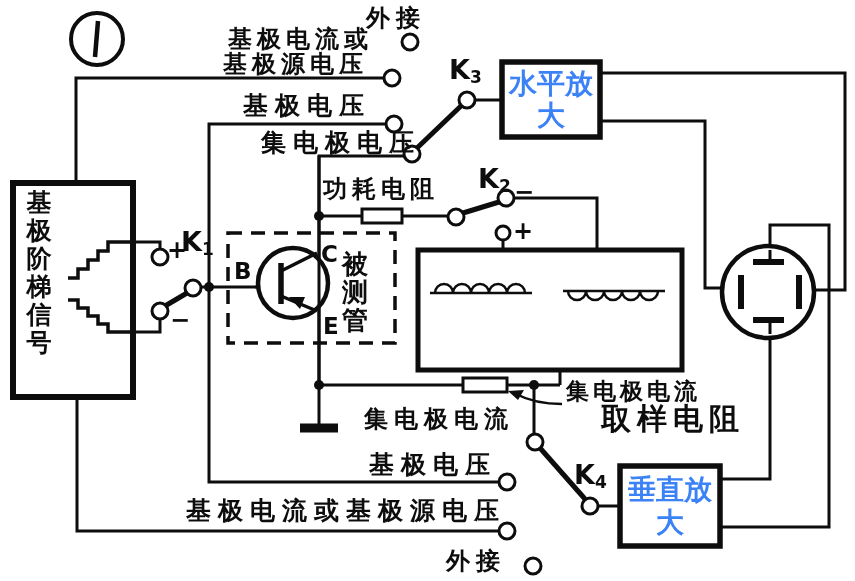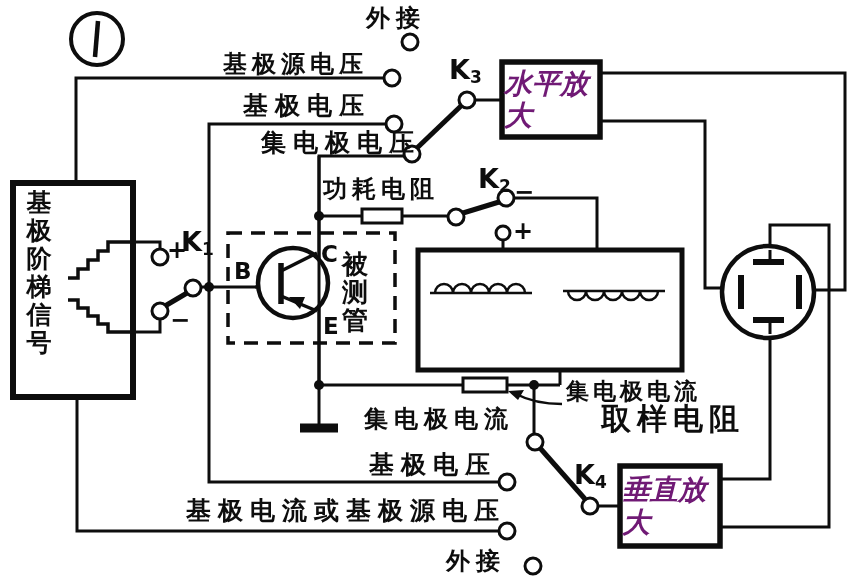--- a/index.html
+++ b/index.html
@@ -9,23 +9,22 @@
   }
   .stage svg{position:absolute;left:0;top:0;}
   .lbl{
     position:absolute;font-weight:700;white-space:nowrap;color:#0d0d0d;
     line-height:1.05;
   }
   .vtext{
     white-space:normal;word-break:break-all;text-align:center;
   }
   .boxtext{
-    position:absolute;font-weight:700;color:#701a75;
+    position:absolute;font-weight:700;text-align:center;color:#3b82f6;
     word-break:break-all;
-    font-style:italic;
   }
   .ksub sub{font-size:17px;font-weight:700;}
   .ksub span{font-size:27px;font-weight:700;}
 </style>
 </head>
 <body>
 
 <div class="stage">
 
 <svg width="855" height="581" viewBox="0 0 855 581">
@@ -124,20 +123,21 @@
     <circle cx="319" cy="216" r="5" fill="#0d0d0d" stroke="none"></circle>
     <circle cx="319" cy="385" r="5" fill="#0d0d0d" stroke="none"></circle>
     <circle cx="534" cy="385" r="5" fill="#0d0d0d" stroke="none"></circle>
 
     <path d="M562,404 Q535,404 516,394" stroke-width="2.5"></path>
     <polygon points="508,391 524,390 518,400" fill="#0d0d0d" stroke="none"></polygon>
   </g>
 </svg>
 
 <div class="lbl" style="left:366px;top:6px;font-size:24px;letter-spacing:6px;">外接</div>
+<div class="lbl" style="left:228px;top:27px;font-size:24px;letter-spacing:5px;">基极电流或</div>
 <div class="lbl" style="left:223px;top:52px;font-size:24px;letter-spacing:5px;">基极源电压</div>
 <div class="lbl" style="left:243px;top:93px;font-size:25px;letter-spacing:7px;">基极电压</div>
 <div class="lbl" style="left:229px;top:130px;font-size:25px;letter-spacing:7px;margin-left:32px;">集电极电压</div>
 <div class="lbl" style="left:323px;top:177px;font-size:24px;letter-spacing:5px;">功耗电阻</div>
 
 <div class="lbl ksub" style="left:449px;top:56px;"><span>K</span><sub>3</sub></div>
 <div class="lbl ksub" style="left:466px;top:165px;margin-left:12px;"><span>K</span><sub>2</sub></div>
 <div class="lbl ksub" style="left:181px;top:228px;"><span>K</span><sub>1</sub></div>
 <div class="lbl ksub" style="left:574px;top:461px;"><span>K</span><sub>4</sub></div>
 

